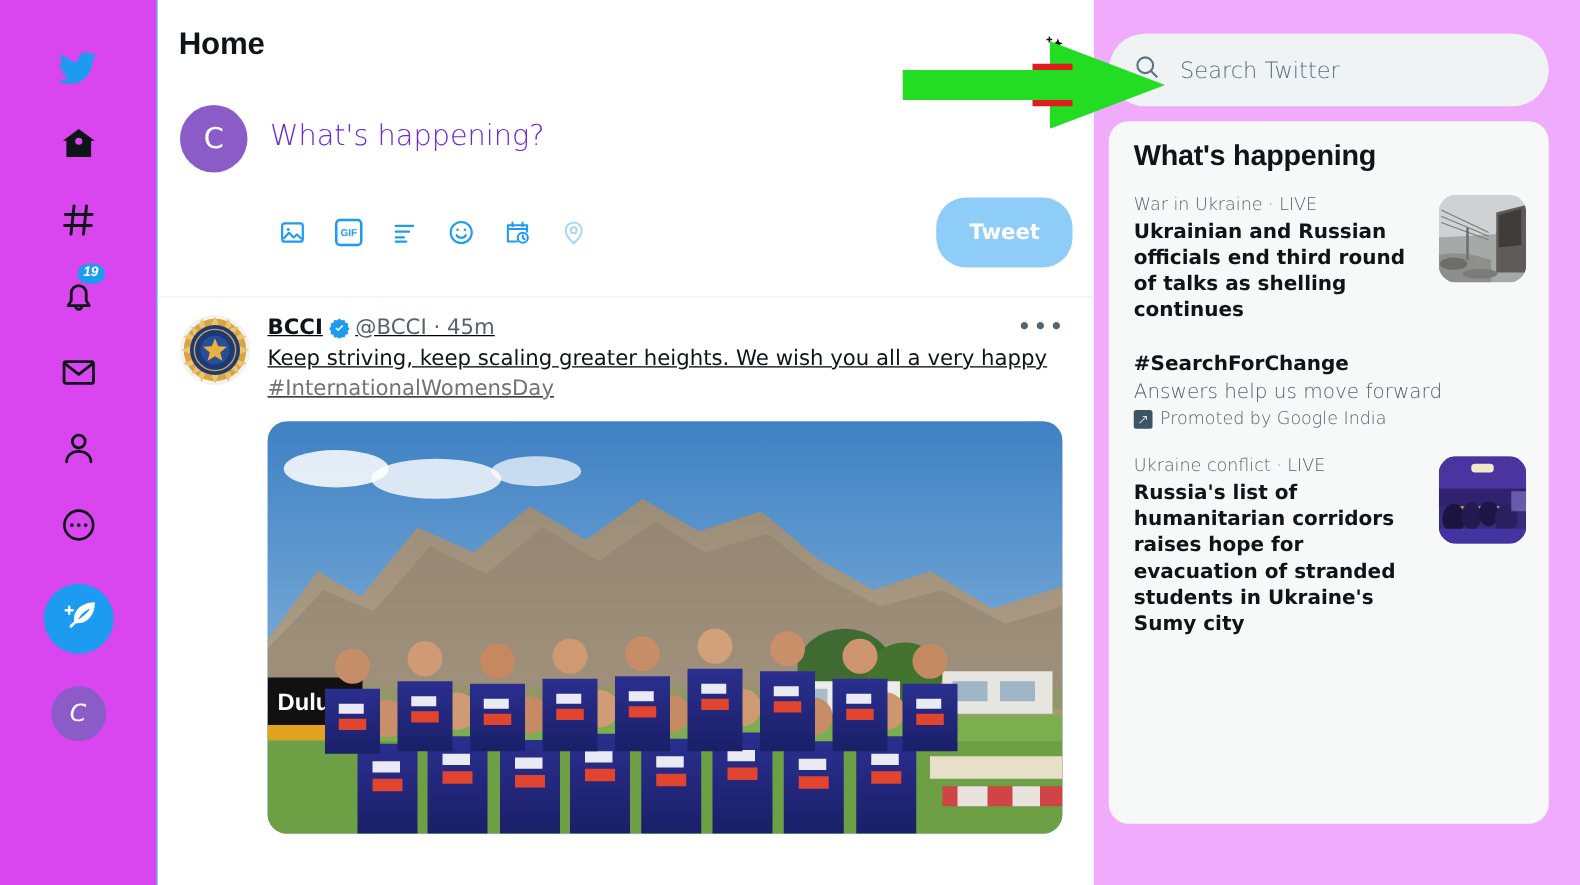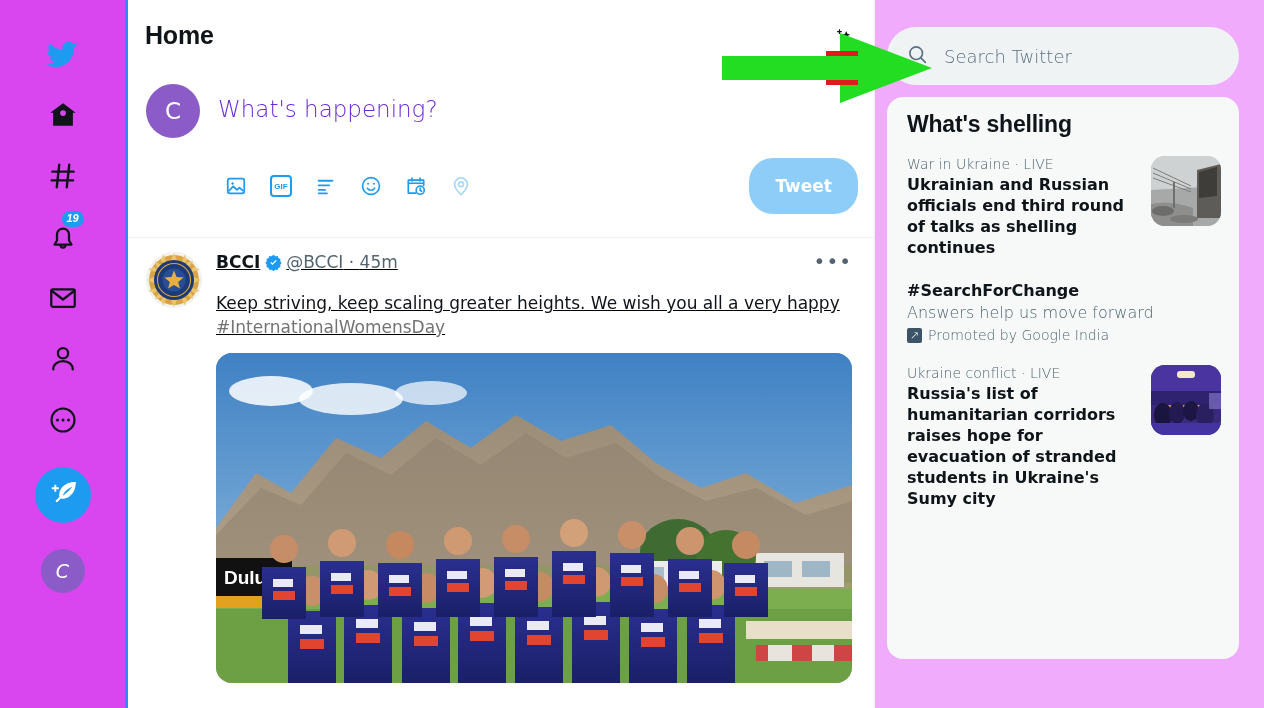--- a/index.html
+++ b/index.html
@@ -44,21 +44,21 @@
     width: 44px; height: 44px; border-radius: 50%;
     background: #8b5cc7; color: #fff;
     display: flex; align-items: center; justify-content: center;
     font-size: 19px; font-weight: 400;
     font-family: "DejaVu Sans", sans-serif;
   }
 
   
   .center {
     width: 750px; flex: 0 0 750px;
-    border-left: 3px solid #3b82f6;
+    border-left: 1px solid #3b82f6;
     border-right: 1px solid #eff3f4;
     height: 708px; position: relative; overflow: hidden;
     background: #fff;
   }
   .center-header {
     height: 70px; display: flex; align-items: center;
     padding: 0 17px; position: relative;
   }
   .center-title {
     font-size: 25px; font-weight: 700; color: #0f1419;
@@ -124,21 +124,21 @@
   .tw-name { font-weight: 700; color: #0f1419; }
   .tw-verified { margin: 0 4px 0 5px; display:flex; }
   .tw-handle { color: #536471; font-weight: 400; }
   .tw-more {
     position: absolute; right: 6px; top: 0;
     color: #536471; font-size: 20px; letter-spacing: 1px;
     line-height: 18px;
   }
   .tweet-text {
     font-size: 17px; color: #0f1419; line-height: 24px;
-    margin-top: 19px; font-family: "DejaVu Sans", sans-serif;
+    margin-top: 3px; font-family: "DejaVu Sans", sans-serif;
   }
   .tw-hashtag { color: #737373; display: block; }
   .tweet-media {
     margin-top: 14px; width: 636px; height: 330px;
     border-radius: 16px; overflow: hidden; position: relative;
     background: #7ea9c9;
   }
 
   
   .right {
@@ -563,21 +563,21 @@
       <span>
         <svg width="21" height="21" viewBox="0 0 24 24" fill="none" stroke="#5b7083" stroke-width="1.9" stroke-linecap="round">
           <circle cx="10.5" cy="10.5" r="7.2"></circle>
           <line x1="15.8" y1="15.8" x2="21" y2="21"></line>
         </svg>
       </span>
       <span class="search-placeholder">Search Twitter</span>
     </div>
 
     <section class="wh-card">
-      <div class="wh-title">What's shelling</div>
+      <div class="wh-title">What's happening</div>
 
       <div class="trend">
         <div class="trend-txt">
           <div class="trend-meta">War in Ukraine · LIVE</div>
           <div class="trend-head">Ukrainian and Russian officials end third round of talks as shelling continues</div>
         </div>
         <div class="trend-thumb">
           <svg width="70" height="70" viewBox="0 0 70 70">
             <rect width="70" height="70" fill="#b9bbbb"></rect>
             <rect y="0" width="70" height="34" fill="#cfd2d2"></rect>

